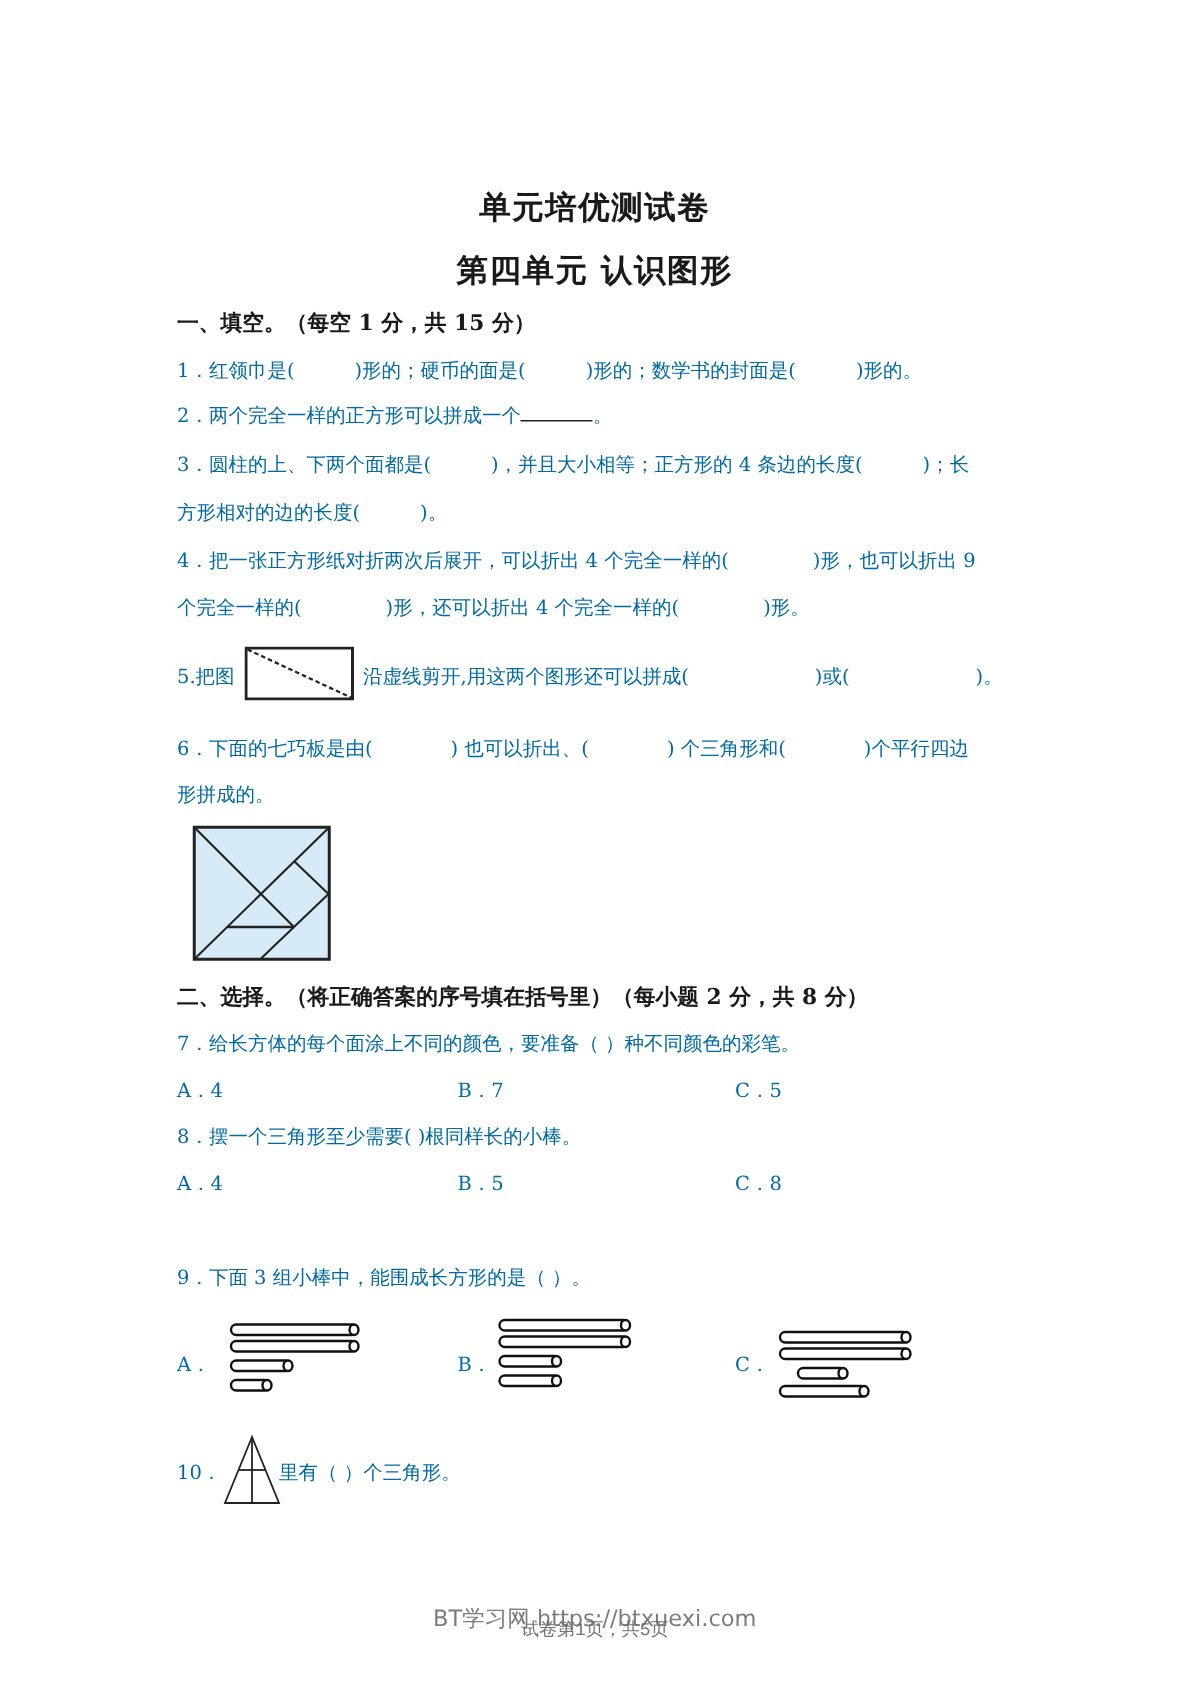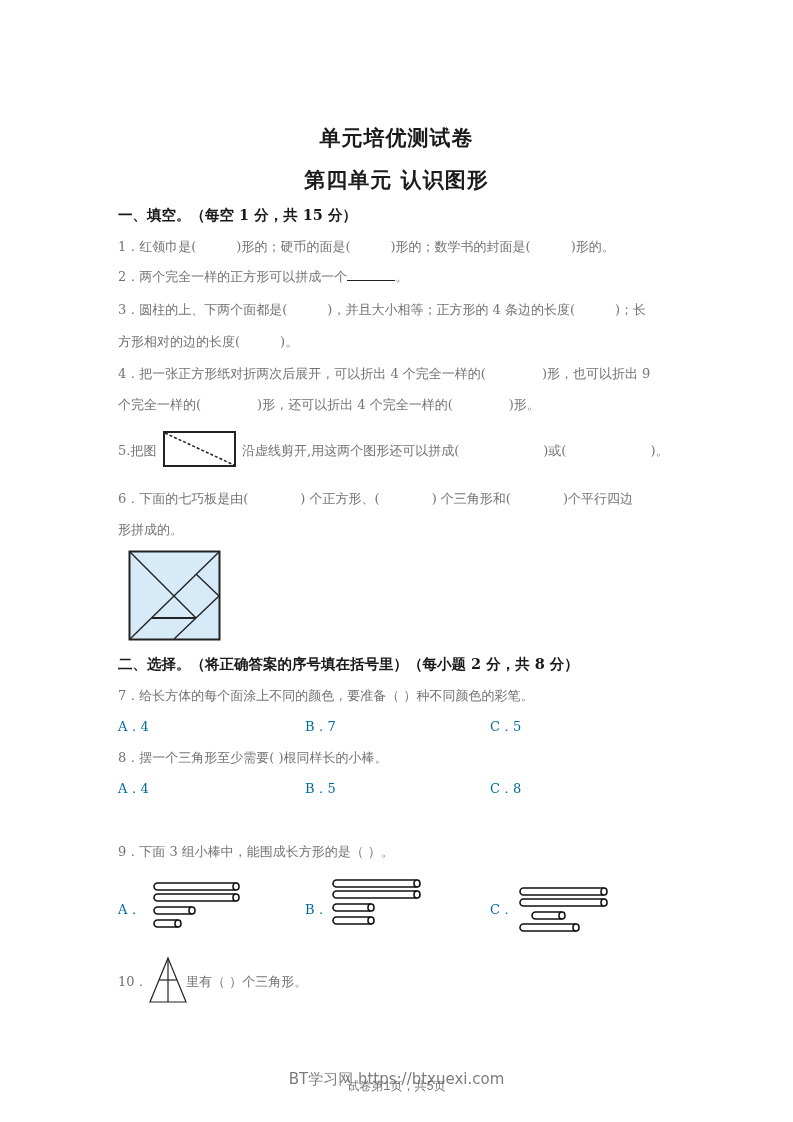--- a/index.html
+++ b/index.html
@@ -12,21 +12,21 @@
     }
     .abs { position: absolute; }
     .title {
       left: 0; width: 793px; text-align: center;
       font-weight: bold; font-size: 21px; letter-spacing: 1px;
     }
     .section {
       left: 118px; font-weight: bold; font-size: 14.5px; white-space: nowrap;
     }
     .line {
-      left: 118px; font-size: 13px; white-space: nowrap; color: #737373;
+      left: 118px; font-size: 13px; white-space: nowrap; color: #0369a1;
     }
     .blank { display: inline-block; }
     .underline {
       display: inline-block; width: 48px; border-bottom: 1px solid #222;
       height: 12px; vertical-align: baseline;
     }
     .opt { font-size: 13px; white-space: nowrap; color: #0369a1; }
     .footer {
       left: 0; width: 793px; text-align: center; font-size: 12px; color: #737373;
       font-family: Liberation Mono, monospace;
@@ -72,21 +72,21 @@
   <svg width="73" height="36" viewBox="0 0 73 36">
     <rect x="1" y="1" width="71" height="34" fill="#fff" stroke="#222" stroke-width="2"></rect>
     <line x1="2" y1="2" x2="71" y2="34" stroke="#222" stroke-width="1.5" stroke-dasharray="3,2"></line>
   </svg>
 </div>
 <div class="abs line" style="left:242px; top:442px;">
   <span>沿虚线剪开,用这两个图形还可以拼成(</span><span class="blank" style="width:84px;"></span><span>)或(</span><span class="blank" style="width:84px;"></span><span>)。</span>
 </div>
 
 <div class="abs line" style="top:490px;">
-  <span>6．下面的七巧板是由(</span><span class="blank" style="width:52px;"></span><span>) 个正方形、(</span><span class="blank" style="width:52px;"></span><span>) 个三角形和(</span><span class="blank" style="width:52px;"></span><span>)个平行四边</span>
+  <span>6．下面的七巧板是由(</span><span class="blank" style="width:52px;"></span><span>) 也可以折出、(</span><span class="blank" style="width:52px;"></span><span>) 个三角形和(</span><span class="blank" style="width:52px;"></span><span>)个平行四边</span>
 </div>
 <div class="abs line" style="top:521px;">形拼成的。</div>
 
 <div class="abs" style="left:128px; top:550px;">
   <svg width="94" height="92" viewBox="0 0 94 92">
     <rect x="1.5" y="1.5" width="90" height="88" fill="#d6eaf8" stroke="#222" stroke-width="2"></rect>
 
     <line x1="2" y1="2" x2="46" y2="46" stroke="#222" stroke-width="1.4"></line>
 
     <line x1="2" y1="89" x2="91" y2="2" stroke="#222" stroke-width="1.4"></line>

